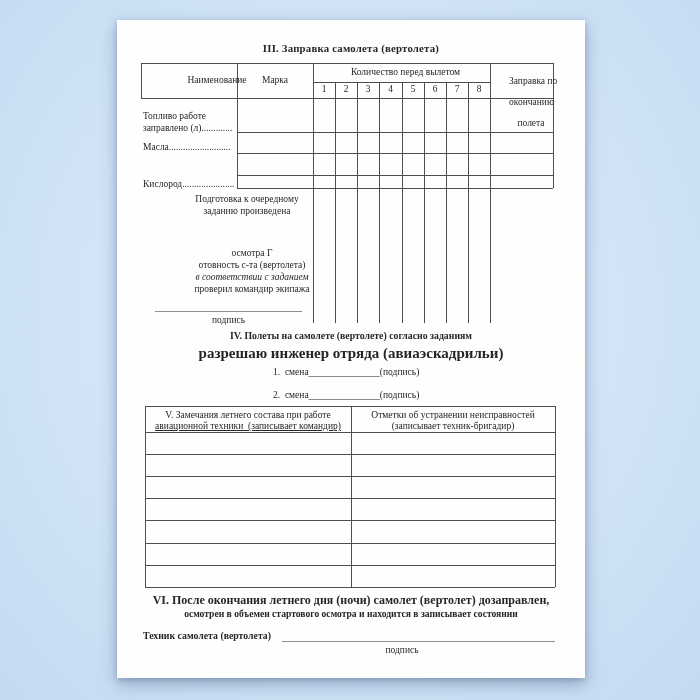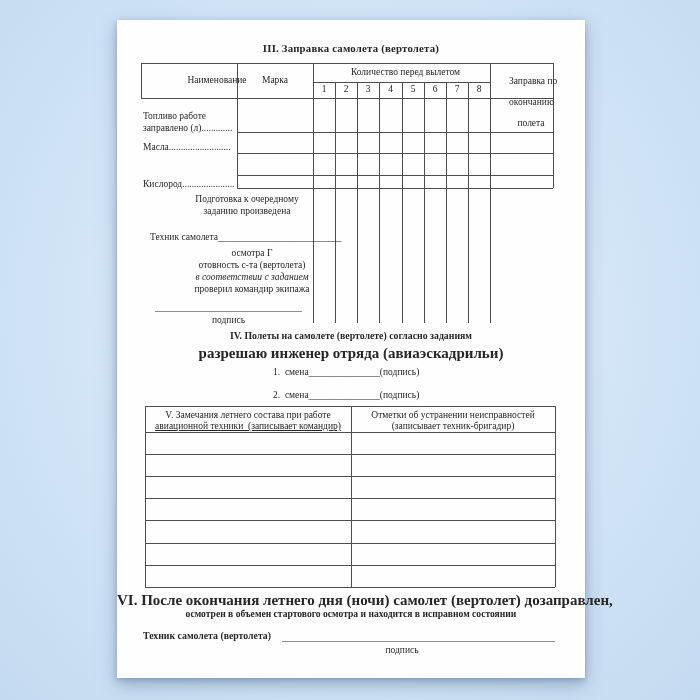--- a/index.html
+++ b/index.html
@@ -71,21 +71,20 @@
       </div>
 
       <div class="txt" style="left:2px;top:48px;">Топливо работе</div>
       <div class="txt" style="left:2px;top:60px;">заправлено (л).............</div>
       <div class="txt" style="left:2px;top:79px;">Масла..........................</div>
       <div class="txt" style="left:2px;top:116px;">Кислород......................</div>
     </div>
 
     <div class="txt c" style="left:30px;top:174px;width:200px;">Подготовка к очередному</div>
     <div class="txt c" style="left:30px;top:186px;width:200px;">заданию произведена</div>
-    <div class="txt" style="left:33px;top:212px;">Техник самолета__________________________</div>
     <div class="txt c" style="left:30px;top:228px;width:210px;">осмотра Г</div>
     <div class="txt c" style="left:30px;top:240px;width:210px;">отовность с-та (вертолета)</div>
     <div class="txt c" style="left:30px;top:252px;width:210px;font-style:italic;">в соответствии с заданием</div>
     <div class="txt c" style="left:30px;top:264px;width:210px;text-align:center;">проверил командир экипажа</div>
     <div class="hl sig" style="left:38px;top:291px;width:147px;"></div>
     <div class="txt c" style="left:38px;top:295px;width:147px;">подпись</div>
 
     <div class="txt c b" style="left:0;right:0;top:310px;font-size:9.8px;">IV. Полеты на самолете (вертолете) согласно заданиям</div>
     <div class="txt c b" style="left:0;right:0;top:328px;font-size:15px;">разрешаю инженер отряда (авиаэскадрильи)</div>
     <div class="txt" style="left:156px;top:347px;">1.  смена_______________(подпись)</div>
@@ -103,20 +102,20 @@
       <div class="hl" style="left:0;top:181px;width:410px;"></div>
       <div class="vl" style="left:0;top:0;height:181px;"></div>
       <div class="vl" style="left:206px;top:0;height:181px;"></div>
       <div class="vl" style="left:410px;top:0;height:181px;"></div>
       <div class="txt c" style="left:0;top:4px;width:206px;">V. Замечания летнего состава при работе</div>
       <div class="txt c" style="left:0;top:15px;width:206px;text-decoration:underline;">авиационной техники  (записывает командир)</div>
       <div class="txt c" style="left:206px;top:4px;width:204px;">Отметки об устранении неисправностей</div>
       <div class="txt c" style="left:206px;top:15px;width:204px;">(записывает техник-бригадир)</div>
     </div>
 
-    <div class="txt c b" style="left:0;right:0;top:575px;font-size:15px;">VI. После окончания летнего дня (ночи) самолет (вертолет) дозаправлен,</div>
-    <div class="txt c b" style="left:0;right:0;top:588px;font-size:9.6px;">осмотрен в объемен стартового осмотра и находится в исправном состоянии</div>
+    <div class="txt c b" style="left:0;right:0;top:575px;font-size:12px;">VI. После окончания летнего дня (ночи) самолет (вертолет) дозаправлен,</div>
+    <div class="txt c b" style="left:0;right:0;top:588px;font-size:9.6px;">осмотрен в объемен стартового осмотра и находится в записывает состоянии</div>
     <div class="txt b" style="left:26px;top:610px;font-size:9.8px;">Техник самолета (вертолета)</div>
     <div class="hl sig" style="left:165px;top:621px;width:273px;"></div>
     <div class="txt c" style="left:150px;top:625px;width:270px;">подпись</div>
 
   </div>
 </div>
 
 </body></html>

